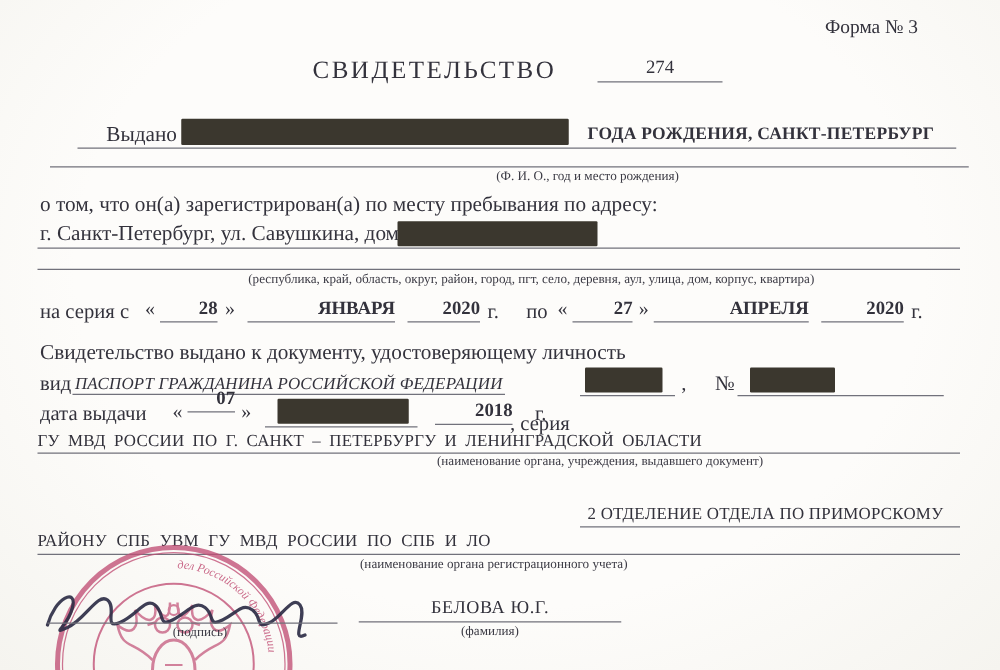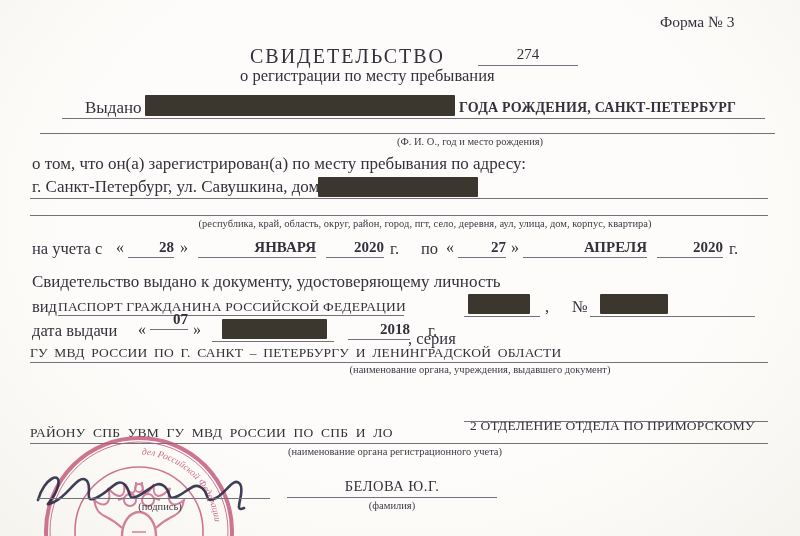--- a/index.html
+++ b/index.html
@@ -20,71 +20,70 @@
   .fillbox{
     position:absolute; text-align:right;
     font-weight:bold; font-size:15px;
     border-bottom:1px solid #71717b;
     white-space:nowrap; padding-bottom:1px;
   }
   .caps{font-size:13.5px; white-space:nowrap; letter-spacing:0.2px;}
   .quote{font-size:16px;}
   .title1{font-size:20px; letter-spacing:2px;}
   .title2{font-size:16.5px;}
-  .boldsuffix{font-size:14px; font-weight:bold; letter-spacing:0.2px; white-space:nowrap;}
+  .boldsuffix{font-size:14px; font-weight:bold; letter-spacing:0.2px; white-space:nowrap;margin-left:11px;}
   .center{text-align:center;}
 </style>
 </head>
 <body>
 
 <div class="page">
 
   <div class="abs txt" style="top:13px; left:660px; width:105px; font-size:15.5px;">Форма № 3</div>
 
   <div class="abs title1" style="top:45px; left:250px;">СВИДЕТЕЛЬСТВО</div>
   <div class="abs center" style="top:46px; left:478px; width:100px; font-size:15px;">274</div>
   <div class="rule" style="top:65px; left:478px; width:100px;"></div>
-  <div class="abs title2" style="top:66px; left:240px;">о регистрации по месту пребывания</div>
 
   <div class="abs bigtxt" style="top:98px; left:85px;">Выдано</div>
   <div class="redact" style="top:95px; left:145px; width:310px; height:21px;"></div>
   <div class="abs boldsuffix" style="top:100px; left:459px;">ГОДА РОЖДЕНИЯ, САНКТ-ПЕТЕРБУРГ</div>
   <div class="rule" style="top:118px; left:62px; width:703px;"></div>
 
   <div class="rule" style="top:133px; left:40px; width:735px;"></div>
   <div class="abs caption" style="top:136px; left:270px; width:400px;">(Ф. И. О., год и место рождения)</div>
 
   <div class="abs bigtxt" style="top:154px; left:32px;">о том, что он(а) зарегистрирован(а) по месту пребывания по адресу:</div>
 
   <div class="abs bigtxt" style="top:177px; left:32px;">г. Санкт-Петербург, ул. Савушкина, дом</div>
   <div class="redact" style="top:177px; left:318px; width:160px; height:20px;"></div>
   <div class="rule" style="top:198px; left:30px; width:738px;"></div>
 
   <div class="rule" style="top:215px; left:30px; width:738px;"></div>
   <div class="abs caption" style="top:218px; left:75px; width:700px;">(республика, край, область, округ, район, город, пгт, село, деревня, аул, улица, дом, корпус, квартира)</div>
 
-  <div class="abs txt" style="top:239px; left:32px;">на учета с</div>
+  <div class="abs txt" style="top:239px; left:32px;">на серия с</div>
   <span class="abs quote" style="top:239px; left:116px;">«</span>
   <div class="fillbox" style="top:239px; left:128px; width:46px;">28</div>
   <span class="abs quote" style="top:239px; left:180px;">»</span>
   <div class="fillbox" style="top:239px; left:198px; width:118px;">ЯНВАРЯ</div>
   <div class="fillbox" style="top:239px; left:326px; width:58px;">2020</div>
   <div class="abs txt" style="top:239px; left:390px;">г.</div>
   <div class="abs txt" style="top:239px; left:421px;">по</div>
   <span class="abs quote" style="top:239px; left:446px;">«</span>
   <div class="fillbox" style="top:239px; left:458px; width:48px;">27</div>
   <span class="abs quote" style="top:239px; left:511px;">»</span>
   <div class="fillbox" style="top:239px; left:523px; width:124px;">АПРЕЛЯ</div>
   <div class="fillbox" style="top:239px; left:657px; width:66px;">2020</div>
   <div class="abs txt" style="top:239px; left:729px;">г.</div>
 
   <div class="abs bigtxt" style="top:272px; left:32px;">Свидетельство выдано к документу, удостоверяющему личность</div>
 
   <div class="abs txt" style="top:297px; left:32px;">вид</div>
-  <div class="abs caps center" style="top:299px; left:58px; width:346px; border-bottom:1px solid #71717b; padding-bottom:0;">ПАСПОРТ ГРАЖДАНИНА РОССИЙСКОЙ ФЕДЕРАЦИИ</div>
+  <div class="abs caps center" style="top:299px; left:58px; width:346px; border-bottom:1px solid #71717b; padding-bottom:0;font-style:italic;">ПАСПОРТ ГРАЖДАНИНА РОССИЙСКОЙ ФЕДЕРАЦИИ</div>
   <div class="abs txt" style="top:297px; left:408px;margin-top:32px;">, серия</div>
   <div class="rule" style="top:316px; left:464px; width:76px;"></div>
   <div class="redact" style="top:294px; left:468px; width:62px; height:20px;"></div>
   <div class="abs txt" style="top:297px; left:545px;">,</div>
   <div class="abs txt" style="top:297px; left:572px;">№</div>
   <div class="rule" style="top:316px; left:590px; width:165px;"></div>
   <div class="redact" style="top:294px; left:600px; width:68px; height:20px;"></div>
 
   <div class="abs txt" style="top:321px; left:32px;">дата выдачи</div>
   <span class="abs quote" style="top:321px; left:138px;">«</span>
@@ -92,21 +91,21 @@
   <span class="abs quote" style="top:321px; left:193px;">»</span>
   <div class="rule" style="top:341px; left:212px; width:122px;"></div>
   <div class="redact" style="top:319px; left:222px; width:105px; height:20px;"></div>
   <div class="fillbox" style="top:321px; left:348px; width:62px;">2018</div>
   <div class="abs txt" style="top:321px; left:428px;">г.</div>
 
   <div class="abs caps" style="top:345px; left:30px; word-spacing:3px;">ГУ  МВД  РОССИИ  ПО  Г. САНКТ – ПЕТЕРБУРГУ  И  ЛЕНИНГРАДСКОЙ  ОБЛАСТИ</div>
   <div class="rule" style="top:362px; left:30px; width:738px;"></div>
   <div class="abs caption" style="top:364px; left:180px; width:600px;">(наименование органа, учреждения, выдавшего документ)</div>
 
-  <div class="abs caps" style="top:403px; left:470px;margin-top:15px;">2 ОТДЕЛЕНИЕ ОТДЕЛА  ПО ПРИМОРСКОМУ</div>
+  <div class="abs caps" style="top:403px; left:470px;">2 ОТДЕЛЕНИЕ ОТДЕЛА  ПО ПРИМОРСКОМУ</div>
   <div class="rule" style="top:421px; left:464px; width:304px;"></div>
   <div class="abs caps" style="top:425px; left:30px; word-spacing:4px;">РАЙОНУ СПБ УВМ  ГУ  МВД РОССИИ  ПО СПБ  И  ЛО</div>
   <div class="rule" style="top:443px; left:30px; width:738px;"></div>
   <div class="abs caption" style="top:446px; left:195px; width:400px;">(наименование органа регистрационного учета)</div>
 
   <svg class="abs" style="top:428px; left:36px;" width="206" height="200" viewBox="0 0 206 200">
     <g stroke="#c14f75" fill="none" opacity="0.78">
       <circle cx="103" cy="103" r="93" stroke-width="4"></circle>
       <circle cx="103" cy="103" r="89" stroke-width="1"></circle>
       <circle cx="103" cy="103" r="64" stroke-width="1.6"></circle>

